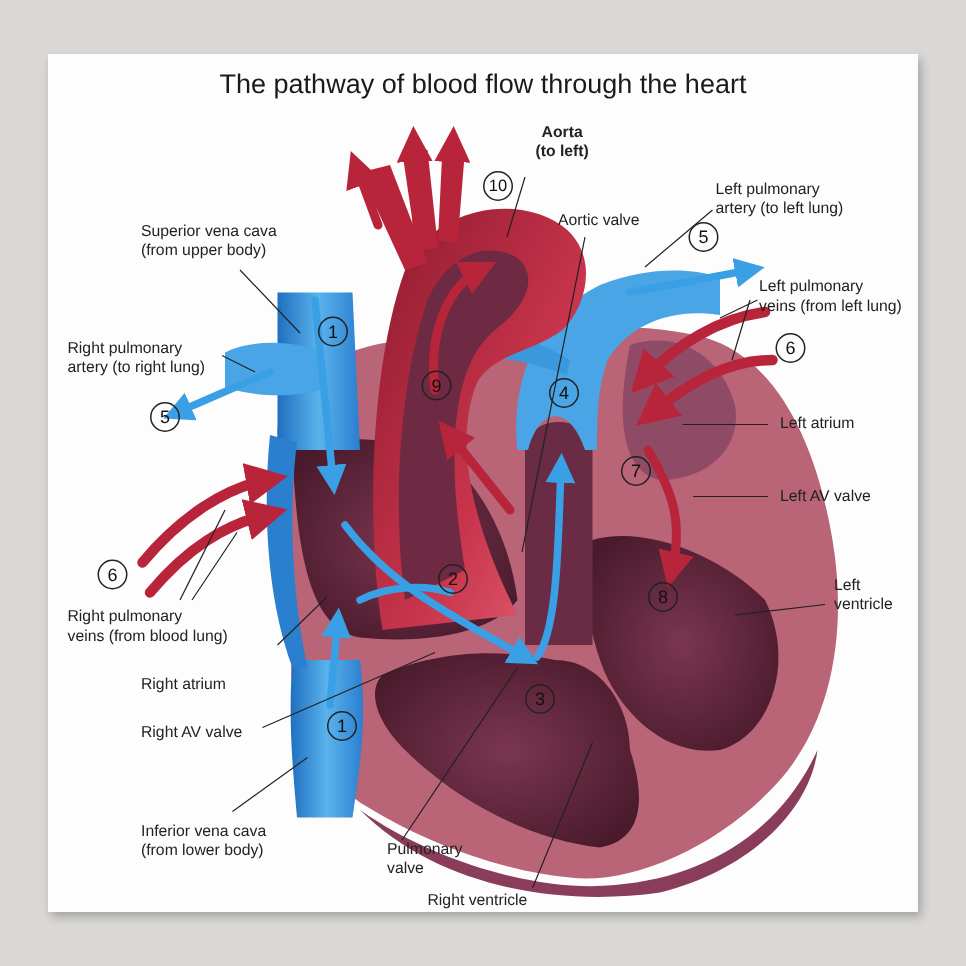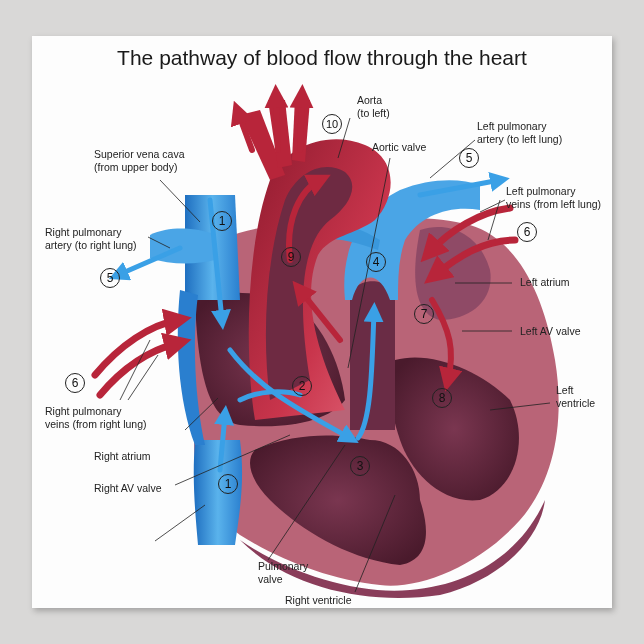--- a/index.html
+++ b/index.html
@@ -1,20 +1,20 @@
 <!DOCTYPE html>
 <html><head>
 <meta charset="utf-8">
 <style>
   html, body { margin:0; padding:0; }
   body { width:644px; height:644px; background:#d9d8d7; position:relative; overflow:hidden;
          font-family:"Liberation Sans", "DejaVu Sans", sans-serif; }
   .poster { position:absolute; left:32px; top:36px; width:580px; height:572px; background:#fdfdfd;
             box-shadow: 2px 3px 6px rgba(0,0,0,0.25); }
-  .title { position:absolute; left:0; top:10px; width:100%; text-align:center; font-size:21px; color:#1a1a1a; }
+  .title { position:absolute; left:0; top:10px; width:100%; text-align:center; font-size:18px; color:#1a1a1a; }
   svg.art { position:absolute; left:0; top:0; }
   .lbl { position:absolute; font-size:10.5px; line-height:13px; color:#222; white-space:nowrap; }
   .lbl span { display:block; }
   .num { position:absolute; width:18px; height:18px; border:1px solid #222; border-radius:50%;
          font-size:12px; line-height:18px; text-align:center; color:#111; background:transparent; }
 </style>
 </head>
 <body>
 
 <div class="poster">
@@ -115,21 +115,21 @@
       <line x1="120" y1="400" x2="150" y2="340"></line>
       <line x1="128" y1="400" x2="158" y2="355"></line>
       <line x1="185" y1="430" x2="218" y2="398"></line>
       <line x1="175" y1="485" x2="290" y2="435"></line>
       <line x1="155" y1="541" x2="205" y2="505"></line>
       <line x1="268" y1="560" x2="345" y2="445"></line>
       <line x1="355" y1="592" x2="395" y2="495"></line>
     </g>
   </svg>
 
-  <div class="lbl" style="left:325px;top:58px;text-align:left;">
+  <div class="lbl" style="left:325px;top:46px;text-align:center;font-weight:bold;">
     <span>Aorta</span>
       <span>(to left)</span>
   </div>
   <div class="lbl" style="left:340px;top:105px;">
     <span>Aortic valve</span>
   </div>
   <div class="lbl" style="left:445px;top:84px;">
     <span>Left pulmonary</span>
       <span>artery (to left lung)</span>
   </div>
@@ -150,27 +150,31 @@
   <div class="lbl" style="left:62px;top:112px;">
     <span>Superior vena cava</span>
       <span>(from upper body)</span>
   </div>
   <div class="lbl" style="left:13px;top:190px;">
     <span>Right pulmonary</span>
       <span>artery (to right lung)</span>
   </div>
   <div class="lbl" style="left:13px;top:369px;">
     <span>Right pulmonary</span>
-      <span>veins (from right lung)</span>
+      <span>veins (from blood lung)</span>
   </div>
   <div class="lbl" style="left:62px;top:414px;">
     <span>Right atrium</span>
   </div>
   <div class="lbl" style="left:62px;top:446px;">
     <span>Right AV valve</span>
+  </div>
+  <div class="lbl" style="left:62px;top:512px;">
+    <span>Inferior vena cava</span>
+      <span>(from lower body)</span>
   </div>
   <div class="lbl" style="left:198px;top:524px;margin-left:28px;">
     <span>Pulmonary</span>
       <span>valve</span>
   </div>
   <div class="lbl" style="left:253px;top:558px;">
     <span>Right ventricle</span>
   </div>
 
   <div class="num" style="left:180px;top:175px;">1</div>

